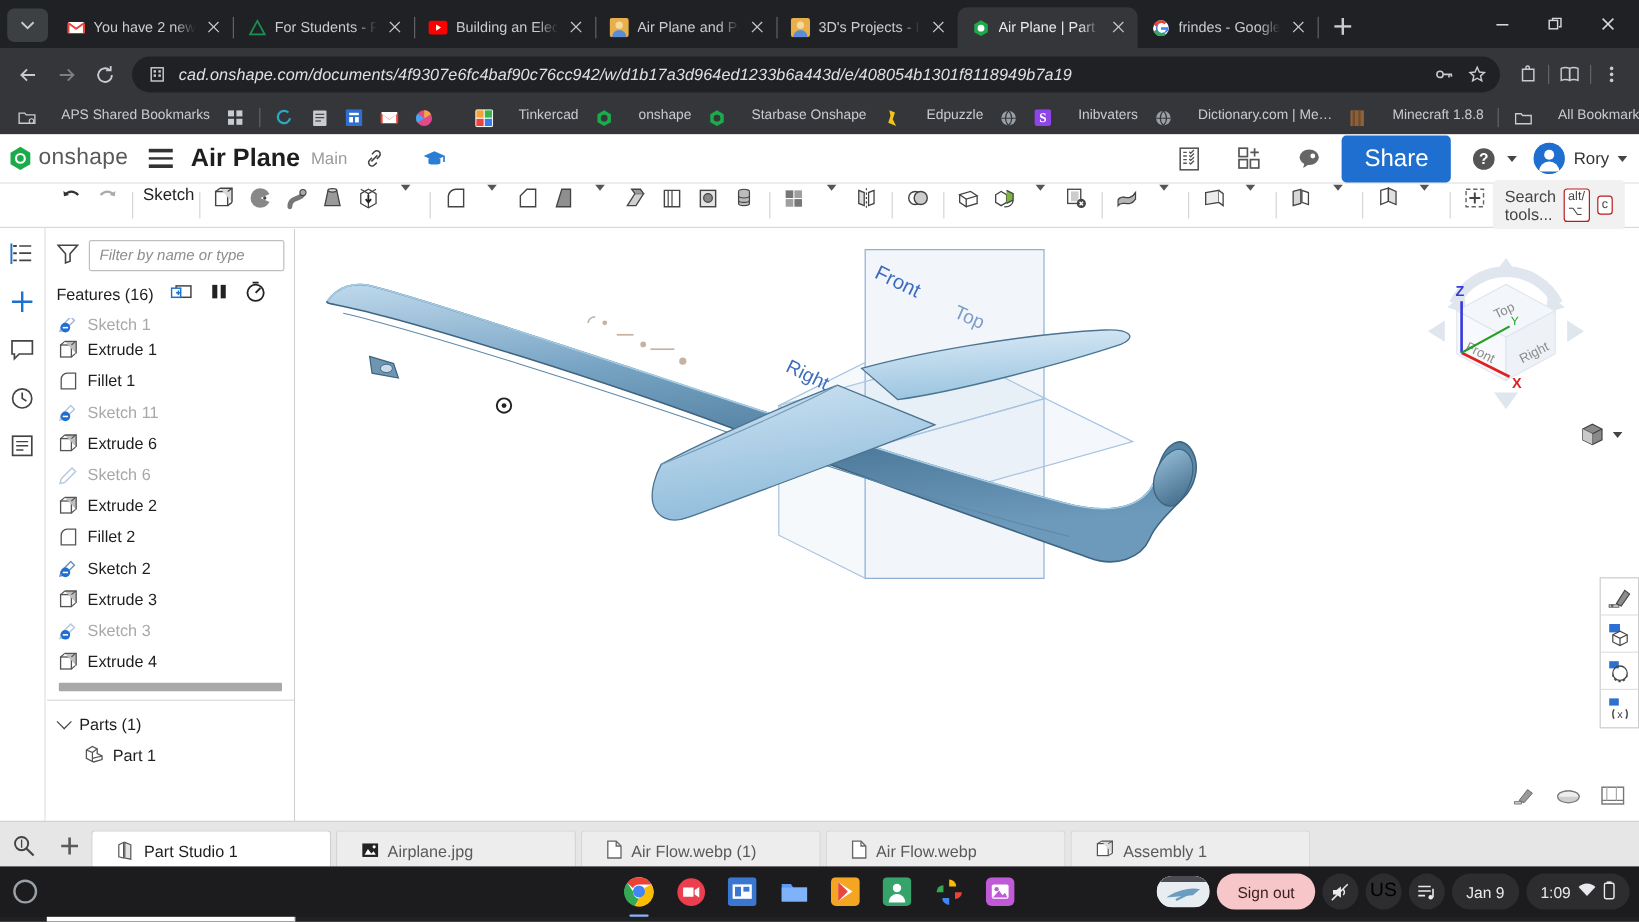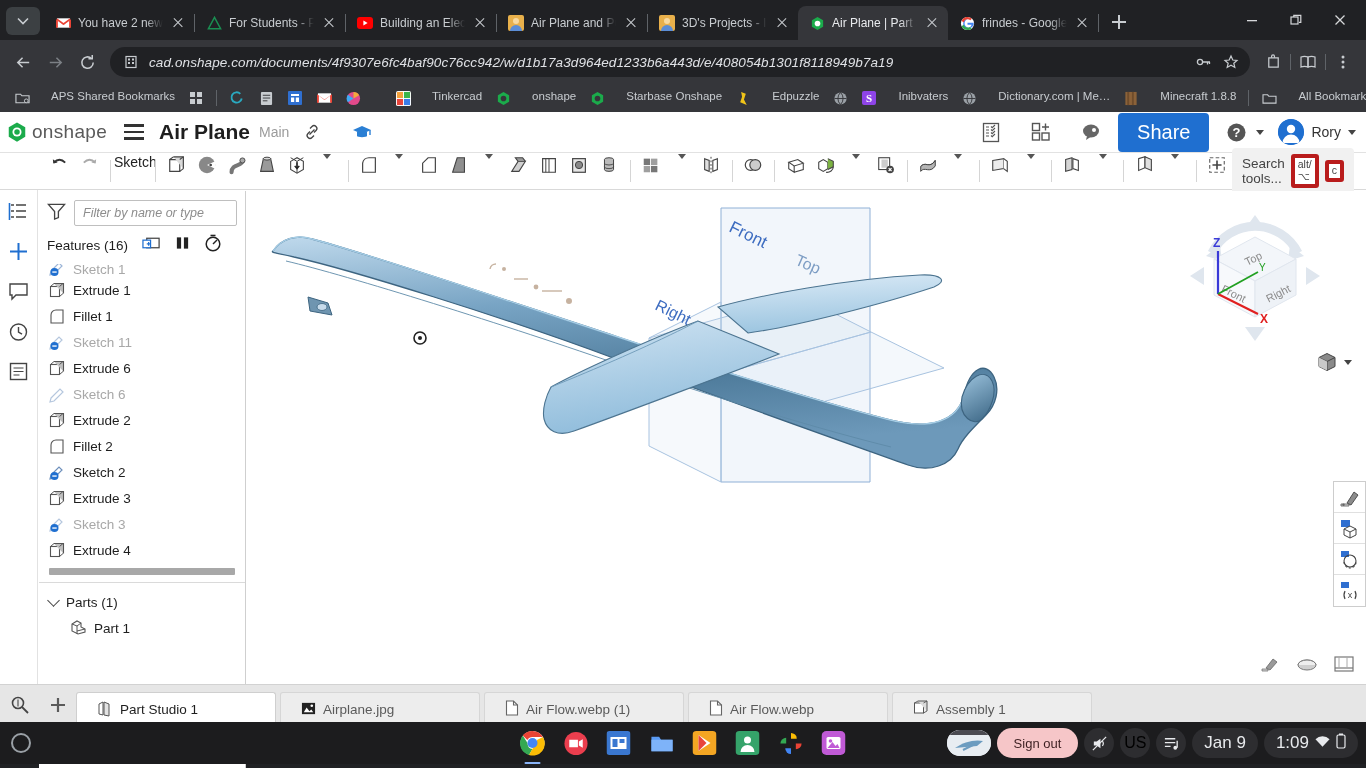--- a/index.html
+++ b/index.html
@@ -90,21 +90,21 @@
   .username { font-size: 14px; color: #333; }
 
   
   .toolbar { height: 38px; border-top: 1px solid #e2e2e2; border-bottom: 1px solid #d9d9d9; display: flex; align-items: center; padding-left: 44px; gap: 0; background: #fff; }
   .tbtn { height: 34px; min-width: 30px; display: flex; justify-content: center; padding: 0 5px; }
   .tbtn.lbl { gap: 5px; padding: 0 8px; font-size: 14px; color: #222; }
   .tsep { width: 1px; height: 22px; background: #d5d5d5; margin: 0 6px; }
   .dncaret { width: 0; height: 0; border-left: 4px solid transparent; border-right: 4px solid transparent; border-top: 5px solid #555; margin-left: 1px; }
   .searchtools { margin-left: auto; margin-right: 12px; display: flex; align-items: center; gap: 6px; background: #f1f1f1; border-radius: 4px; padding: 6px 10px; }
   .searchtools .st { font-size: 13.5px; color: #444; }
-  .kbd { border: 4px solid #b91c1c; border-radius: 3px; font-size: 10.5px; color: #444; padding: 1px 3px; background: #fff; line-height: 1.1; }
+  .kbd { border: 1px solid #b91c1c; border-radius: 3px; font-size: 10.5px; color: #444; padding: 1px 3px; background: #fff; line-height: 1.1; }
 
   
   .rail { position: absolute; left: 0; top: 78px; width: 38px; bottom: 0; background: #fff; border-right: 1px solid #e2e2e2; display: flex; flex-direction: column; align-items: center; padding-top: 8px; gap: 14px; }
   .railico { width: 26px; height: 26px; display: flex; align-items: center; justify-content: center; }
   .railbottom { position: absolute; bottom: 8px; left: 6px; }
 
   
   .fpanel { position: absolute; left: 39px; top: 79px; width: 207px; height: 607px; background: #fff; border-right: 1px solid #cfcfcf; display: flex; flex-direction: column; }
   .frow1 { display: flex; align-items: center; gap: 8px; padding: 9px 8px 6px 8px; }
   .filterinput { flex: 1; height: 26px; border: 1px solid #bfbfbf; border-radius: 2px; font-size: 12.5px; font-style: italic; color: #8d8d8d; padding: 0 8px; display: flex; align-items: center; }
@@ -143,21 +143,21 @@
   .ftab.active { background: #fff; color: #1e1e1e; border-color: #cfcfcf; box-shadow: inset 0 -3px 0 #1f6fd0; }
 
   
   .shelf { position: absolute; left: 0; bottom: 4px; width: 1366px; height: 42px; background: #1c1c1e; display: flex; align-items: center; }
   .launcher { width: 42px; display: flex; align-items: center; justify-content: center; }
   .lcirc { width: 20px; height: 20px; border-radius: 50%; border: 2px solid #9aa0a6; }
   .shelfapps { position: absolute; left: 50%; transform: translateX(-50%); display: flex; align-items: center; gap: 17px; }
   .sapp { width: 26px; height: 26px; display: flex; align-items: center; justify-content: center; position: relative; }
   .sapp.running::after { content: ''; position: absolute; bottom: -8px; left: 50%; transform: translateX(-50%); width: 16px; height: 2px; background: #8ab4f8; border-radius: 1px; }
   .tray { position: absolute; right: 8px; display: flex; align-items: center; gap: 6px; }
-  .trayitem { height: 30px; border-radius: 15px; background: #2d2d30; display: flex; align-items: center; justify-content: center; padding: 0 12px; color: #e8eaed; font-size: 17px; gap: 6px; }
+  .trayitem { height: 30px; border-radius: 15px; background: #2d2d30; display: flex; align-items: center; justify-content: center; padding: 0 12px; color: #e8eaed; font-size: 13px; gap: 6px; }
   .trayround { width: 30px; height: 30px; border-radius: 50%; background: #2d2d30; display: flex; align-items: center; justify-content: center; }
   .signout { background: #f6c6c8; color: #3c1f21; border-radius: 15px; height: 30px; display: flex; align-items: center; padding: 0 17px; font-size: 13px; }
   .winthumb { width: 44px; height: 26px; border-radius: 13px; background: #d7dce2; overflow: hidden; position: relative; display: flex; align-items: center; justify-content: center; }
 </style>
 </head>
 <body>
 
 <div class="browser">
 
   <div class="tabstrip">

